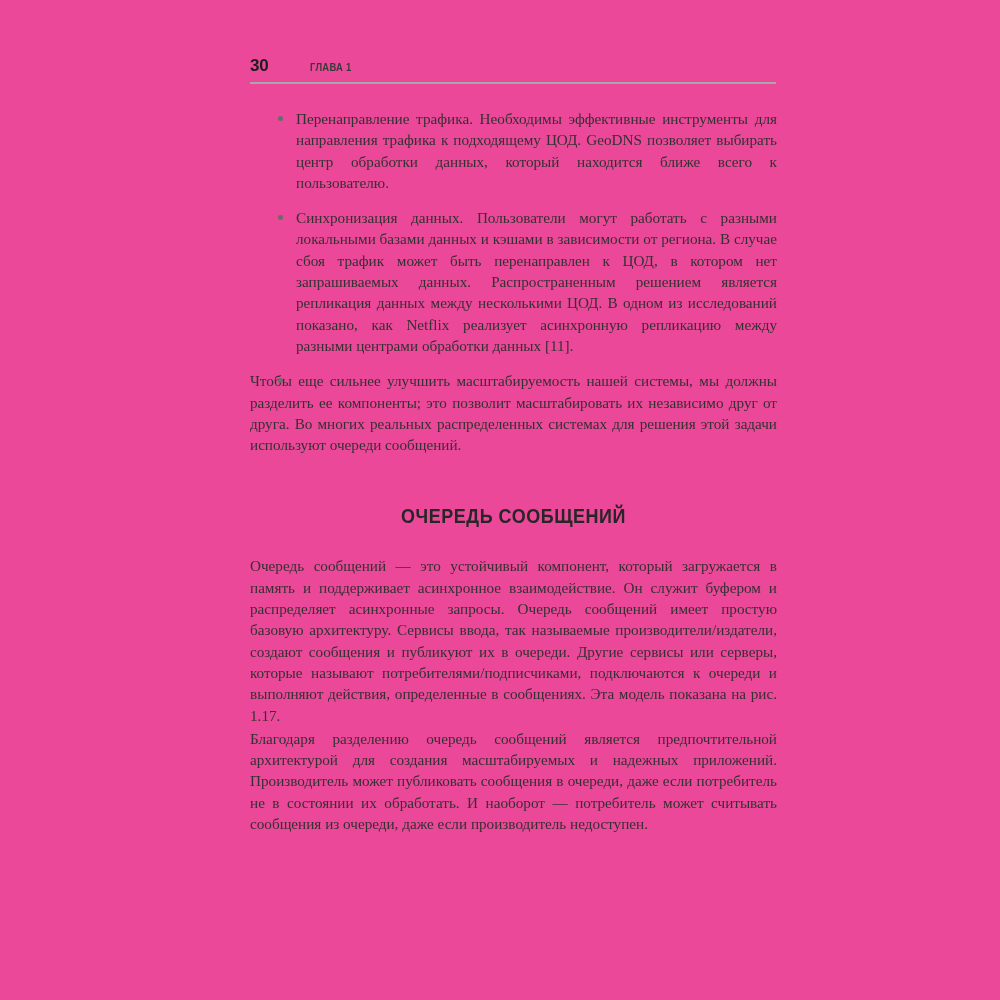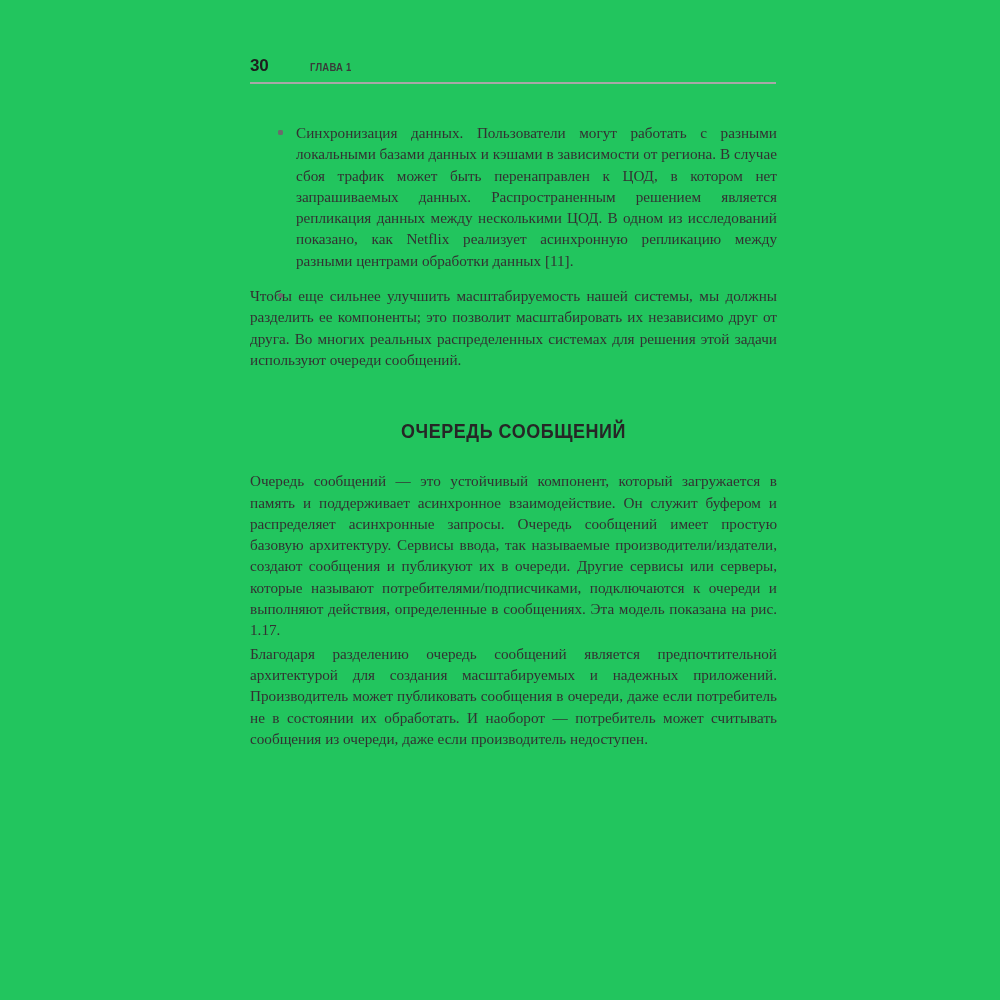--- a/index.html
+++ b/index.html
@@ -12,21 +12,21 @@
     background: #ffffff;
     font-family: "Liberation Serif", "DejaVu Serif", serif;
     color: #2b2b2b;
     overflow: hidden;
   }
 
   .page {
     position: relative;
     width: 1000px;
     height: 1000px;
-    background: #22c55e;
+    background: #ec4899;
   }
 
   
   .running-head {
     position: absolute;
     left: 250px;
     top: 56px;
     width: 526px;
   }
   .running-head-row {
@@ -128,20 +128,21 @@
       <span class="chapter-label">ГЛАВА 1</span>
     </div>
     <div class="head-rule"></div>
   </div>
 
   <div class="column">
 
     <ul class="bullet-list">
       <li class="bullet-item">
         <span class="bullet-dot"></span>
+        <span>Перенаправление трафика. Необходимы эффективные инструменты для направления трафика к подходящему ЦОД. GeoDNS позволяет выбирать центр обработки данных, который находится ближе всего к пользователю.</span>
       </li>
       <li class="bullet-item">
         <span class="bullet-dot"></span>
         <span>Синхронизация данных. Пользователи могут работать с разными локальными базами данных и кэшами в зависимости от региона. В случае сбоя трафик может быть перенаправлен к ЦОД, в котором нет запрашиваемых данных. Распространенным решением является репликация данных между несколькими ЦОД. В одном из исследований показано, как Netflix реализует асинхронную репликацию между разными центрами обработки данных [11].</span>
       </li>
       <li class="bullet-item">
         <span class="bullet-dot"></span>
       </li>
     </ul>
 

